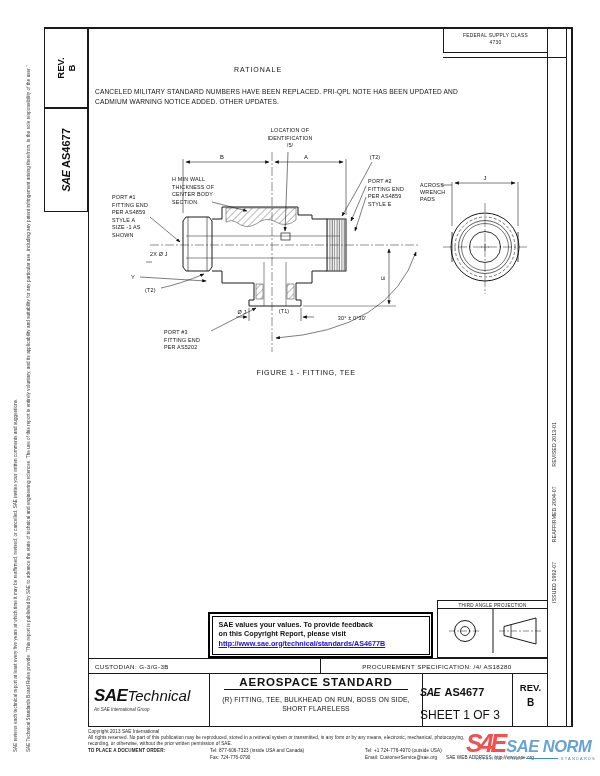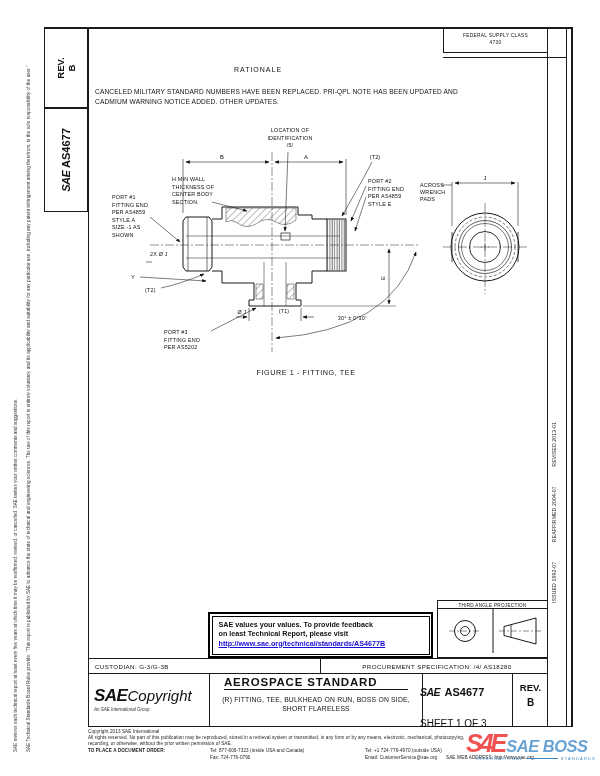--- a/index.html
+++ b/index.html
@@ -14,21 +14,21 @@
   .tabinner{transform:rotate(-90deg);text-align:center;white-space:nowrap;}
   .fsc{font-size:4.8px;text-align:center;line-height:7px;letter-spacing:0.3px;padding-top:4px;}
   .rationale-h{font-size:7px;letter-spacing:1px;text-align:center;}
   .bodytxt{font-size:6.6px;letter-spacing:0.15px;white-space:nowrap;}
   .fb-outer{position:absolute;border:2.5px solid #000;box-sizing:border-box;}
   .fb-inner{position:absolute;inset:1.5px;border:1px solid #000;padding:3px 6px;
             font-size:7.2px;font-weight:bold;line-height:9.5px;}
   .fb-link{color:#1a0dd6;text-decoration:underline;}
   .proj-title{font-size:4.6px;text-align:center;letter-spacing:0.3px;padding-top:2px;}
   .info-cell{font-size:6.2px;letter-spacing:0.4px;}
-  .tb-type{font-size:11.5px;font-weight:bold;letter-spacing:0.8px;}
+  .tb-type{font-size:11.5px;font-weight:bold;letter-spacing:0.8px;text-align:center;}
   .tb-title{font-size:6.8px;text-align:center;letter-spacing:0.2px;line-height:9px;}
   .saelogo{font-style:italic;font-weight:900;letter-spacing:-0.5px;}
   .footer-t{position:absolute;font-size:4.6px;color:#222;white-space:nowrap;letter-spacing:0.1px;}
   .wm{position:absolute;left:466px;top:731px;width:134px;opacity:0.92;}
   .wm-row{display:flex;align-items:baseline;}
   .wm-logo{font-size:25px;font-weight:900;font-style:italic;color:#ef4444;letter-spacing:-3px;line-height:24px;}
   .wm-name{font-size:16.5px;font-weight:900;font-style:italic;color:#5b9bd0;letter-spacing:-0.5px;margin-left:2px;}
   .wm-sub{display:flex;justify-content:space-between;font-size:4px;color:#2f7fc1;
           letter-spacing:1.2px;margin-top:0px;padding:0 4px 0 10px;}
   .wm-sub .dash{flex:1;border-bottom:0.8px solid #2f7fc1;margin:0 3px 2px 3px;}
@@ -201,21 +201,21 @@
       <text class="tl" x="420" y="194">WRENCH</text>
       <text class="tl" x="420" y="201">PADS</text>
 
       <text class="cap" x="306" y="375" text-anchor="middle">FIGURE 1 - FITTING, TEE</text>
     </g>
   </svg>
 
   <div class="fb-outer" style="left:208px;top:612px;width:225px;height:46px;">
     <div class="fb-inner">
       <div>SAE values your values. To provide feedback</div>
-      <div>on least Technical Report, please visit</div>
+      <div>on this Copyright Report, please visit</div>
       <a class="fb-link" href="#">http://www.sae.org/technical/standards/AS4677B</a>
     </div>
   </div>
 
   <div class="box" style="left:437px;top:600px;width:111px;height:58px;border-width:1px;">
     <div class="proj-title">THIRD ANGLE PROJECTION</div>
     <svg width="109" height="45" viewBox="0 0 109 45" style="display:block;">
       <line x1="0" y1="0.5" x2="109" y2="0.5" stroke="#1a1a1a" stroke-width="1"></line>
       <line x1="55" y1="0" x2="55" y2="45" stroke="#1a1a1a" stroke-width="1"></line>
       <g stroke="#1a1a1a" fill="none">
@@ -236,36 +236,36 @@
     <div class="abs info-cell" style="left:7px;top:4px;">CUSTODIAN: G-3/G-3B</div>
     <div class="abs info-cell" style="left:240px;top:4px;width:218px;text-align:center;">PROCUREMENT SPECIFICATION: /4/ AS18280</div>
   </div>
 
   <div class="abs" style="left:88px;top:674px;width:460px;height:53px;">
     <div class="ln" style="left:121px;top:0;width:1.2px;height:53px;"></div>
     <div class="ln" style="left:334px;top:0;width:1.2px;height:53px;"></div>
     <div class="ln" style="left:424px;top:0;width:1.2px;height:53px;"></div>
 
     <div class="abs" style="left:6px;top:12px;width:112px;">
-      <span class="saelogo" style="font-size:17px;">SAE</span><span style="font-size:15px;font-style:italic;">Copyright</span>
+      <span class="saelogo" style="font-size:17px;">SAE</span><span style="font-size:15px;font-style:italic;">Technical</span>
       <div style="font-size:4.5px;font-style:italic;color:#333;margin-top:1px;">An SAE International Group</div>
     </div>
 
     <div class="abs" style="left:122px;top:2px;width:212px;">
       <div class="tb-type" style="display:block;border-bottom:1.2px solid #111;padding-bottom:1px;margin:0 14px;">AEROSPACE STANDARD</div>
       <div class="tb-title" style="margin-top:5px;">(R) FITTING, TEE, BULKHEAD ON RUN, BOSS ON SIDE,</div>
       <div class="tb-title">SHORT FLARELESS</div>
     </div>
 
     <div class="abs" style="left:324px;top:8px;width:89px;">
       <div style="padding-left:8px;">
         <span class="saelogo" style="font-size:10.5px;">SAE</span>
         <span style="font-size:11px;font-weight:bold;">AS4677</span>
       </div>
-      <div style="font-size:10px;padding-left:8px;margin-top:18px;">SHEET 1 OF 3</div>
+      <div style="font-size:12px;padding-left:8px;margin-top:8px;">SHEET 1 OF 3</div>
     </div>
 
     <div class="abs" style="left:425px;top:8px;width:35px;text-align:center;">
       <div style="font-size:9.5px;font-weight:bold;">REV.</div>
       <div style="font-size:10px;font-weight:bold;margin-top:4px;">B</div>
     </div>
   </div>
 
   <div class="footer-t" style="left:88px;top:729px;">Copyright 2013 SAE International</div>
   <div class="footer-t" style="left:88px;top:735px;">All rights reserved. No part of this publication may be reproduced, stored in a retrieval system or transmitted, in any form or by any means, electronic, mechanical, photocopying,</div>
@@ -273,21 +273,21 @@
   <div class="footer-t" style="left:88px;top:748px;font-weight:bold;">TO PLACE A DOCUMENT ORDER:</div>
   <div class="footer-t" style="left:210px;top:748px;">Tel:  877-606-7323 (inside USA and Canada)</div>
   <div class="footer-t" style="left:365px;top:748px;">Tel:  +1 724-776-4970 (outside USA)</div>
   <div class="footer-t" style="left:210px;top:755px;">Fax:  724-776-0790</div>
   <div class="footer-t" style="left:365px;top:755px;">Email: CustomerService@sae.org</div>
   <div class="footer-t" style="left:446px;top:755px;">SAE WEB ADDRESS: http://www.sae.org</div>
 
   <div class="wm">
     <div class="wm-row">
       <span class="wm-logo">S4E</span>
-      <span class="wm-name">SAE BOSS</span>
+      <span class="wm-name">SAE NORM</span>
     </div>
     <div class="wm-sub">
       <span>INTERNATIONAL</span>
       <span class="dash"></span>
       <span>STANDARDS</span>
     </div>
   </div>
 
 </div>
 

